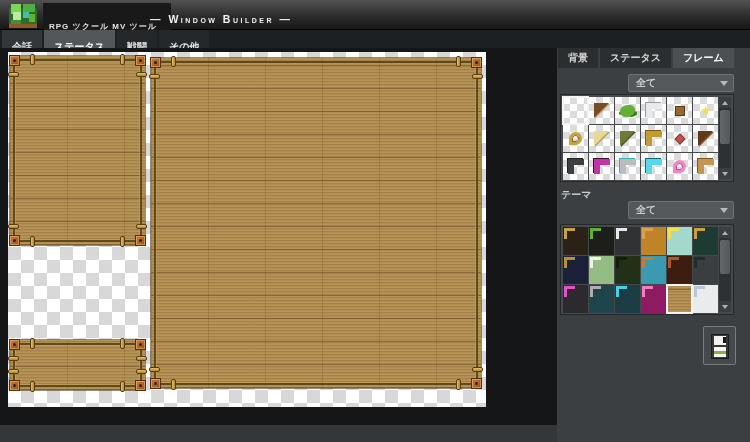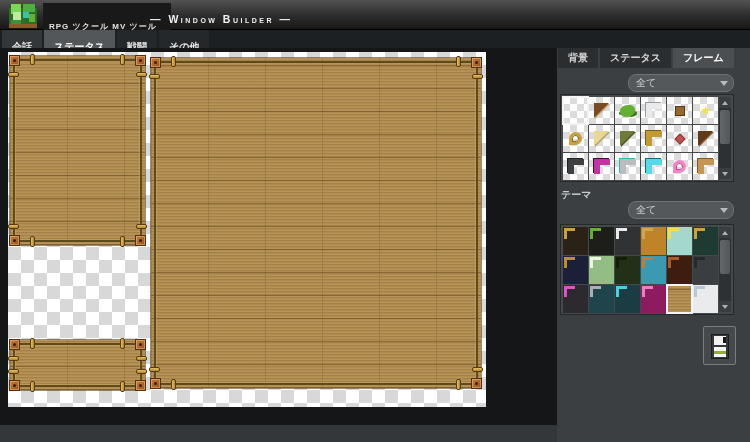--- a/index.html
+++ b/index.html
@@ -63,22 +63,22 @@
   .peg.h { width:11px; height:5px; background:linear-gradient(#e4c468,#ad872a); }
 
   
   .panel { position:absolute; left:557px; top:48px; width:193px; height:436px; background:#3b3f42; }
   .panel-tabs { position:absolute; left:1px; top:0; display:flex; gap:2px; }
   .ptab { height:20px; line-height:20px; padding:0 10px; font-size:10px; font-weight:bold;
     color:#d5d5d5; background:#2b2e30; }
   .ptab.active { background:#4b4f52; color:#fff; }
 
   .dropdown { position:absolute; width:106px; height:18px; background:#54585b;
-    border:1px solid #6f7275; border-radius:8px; color:#cbcdcf; font-size:10px;
-    line-height:16px; padding:0 14px 0 7px; }
+    border:1px solid #6f7275; border-radius:2px; color:#cbcdcf; font-size:10px;
+    line-height:16px; padding:0 14px 0 7px;font-weight:bold; }
   .dd-caret { position:absolute; right:5px; top:6px; width:0; height:0;
     border-left:4px solid transparent; border-right:4px solid transparent;
     border-top:5px solid #b8babc; }
   .dd-corner { left:71px; top:26px; }
   .dd-theme  { left:71px; top:153px; }
 
   .section-label { position:absolute; left:4px; font-size:10px; font-weight:bold; color:#cacccd; }
   .lbl-theme { top:140px; }
 
   .gridbox { position:absolute; left:3px; width:174px; background:#45494c;

